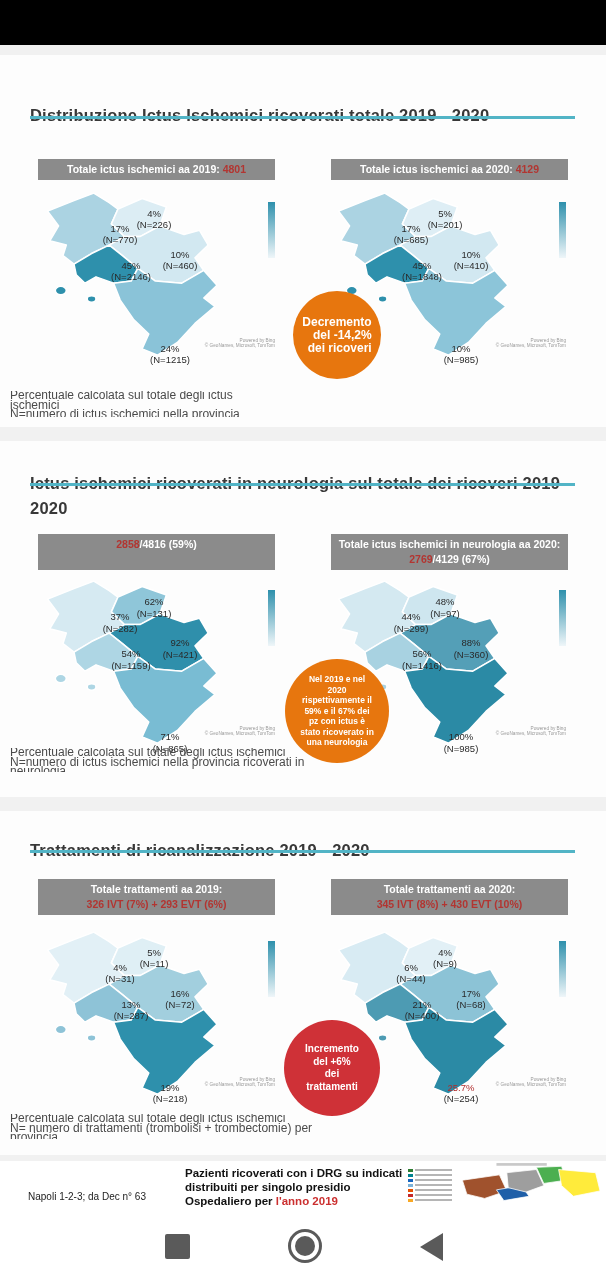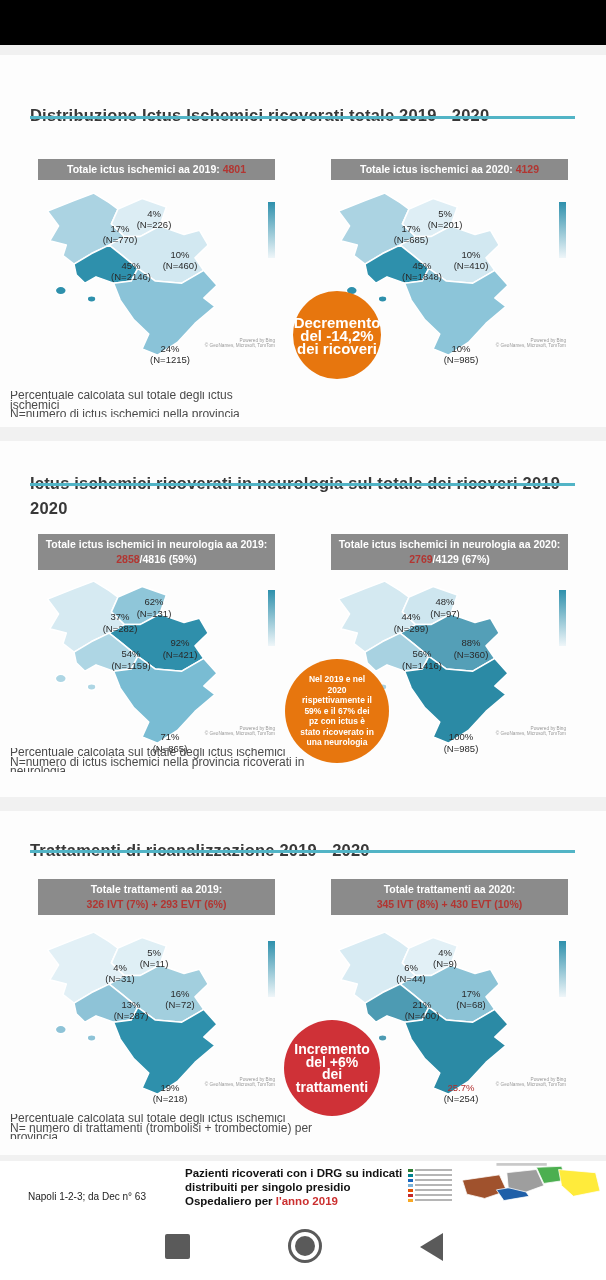--- a/index.html
+++ b/index.html
@@ -53,23 +53,23 @@
   .lbl-salerno{left:140px;top:124px;margin-top:40px;}
 
   .legend{position:absolute;right:10px;top:12px;width:7px;height:56px;
     background:linear-gradient(180deg,#2e90ac,#eff6f9);}
   .attrib{position:absolute;right:10px;top:148px;font-size:6px;line-height:7px;
     color:#999;text-align:right;white-space:pre-line;transform:scale(.78);transform-origin:right top;}
 
   .callout{position:absolute;border-radius:50%;color:#fff;font-weight:bold;z-index:5;
     display:flex;align-items:center;justify-content:center;text-align:center;}
   .callout .ctext{white-space:pre-line;}
-  #callout1{left:293px;top:236px;width:88px;height:88px;font-size:15px;line-height:13px;}
+  #callout1{left:293px;top:236px;width:88px;height:88px;font-size:12px;line-height:13px;text-align:right;}
   #callout2{left:285px;top:218px;width:104px;height:104px;font-size:8.5px;line-height:10.5px;}
-  #callout3{left:284px;top:209px;width:96px;height:96px;font-size:14px;line-height:12.5px;}
+  #callout3{left:284px;top:209px;width:96px;height:96px;font-size:10px;line-height:12.5px;}
 
   .footnote{position:absolute;left:10px;font-size:12px;line-height:9.5px;color:#4a4a4a;
     white-space:pre-line;overflow:hidden;width:360px;}
   #slide1 .footnote{top:336px;height:26px;width:320px;}
   #slide2 .footnote{top:307px;height:24px;}
   #slide3 .footnote{top:303px;height:25px;}
 
   .s4-left{position:absolute;left:28px;top:30px;font-size:10px;color:#222;}
   .s4-center{position:absolute;left:185px;top:5px;width:228px;font-size:11.5px;
     font-weight:bold;line-height:14px;color:#111;}
@@ -211,21 +211,20 @@
 N=numero di ictus ischemici nella provincia</div>
   </section>
 
   <section class="slide" id="slide2">
     <h2 class="slide-title"><span>Ictus ischemici ricoverati in neurologia sul totale dei ricoveri 2019 -
 2020</span></h2>
     <div class="title-rule"></div>
 
     <div class="hdr-row">
       <div class="hdr">
-        <div class="hline"><span>Totale ictus ischemici in neurologia aa 2019:</span><span class="hred"></span></div>
         <div class="hline"><span class="hred">2858</span><span>/4816 (59%)</span></div>
       </div>
       <div class="hdr">
         <div class="hline"><span>Totale ictus ischemici in neurologia aa 2020:</span><span class="hred"></span></div>
         <div class="hline"><span class="hred">2769</span><span>/4129 (67%)</span></div>
       </div>
     </div>
 
     <div class="maps-row">
       <div class="map-wrap">

